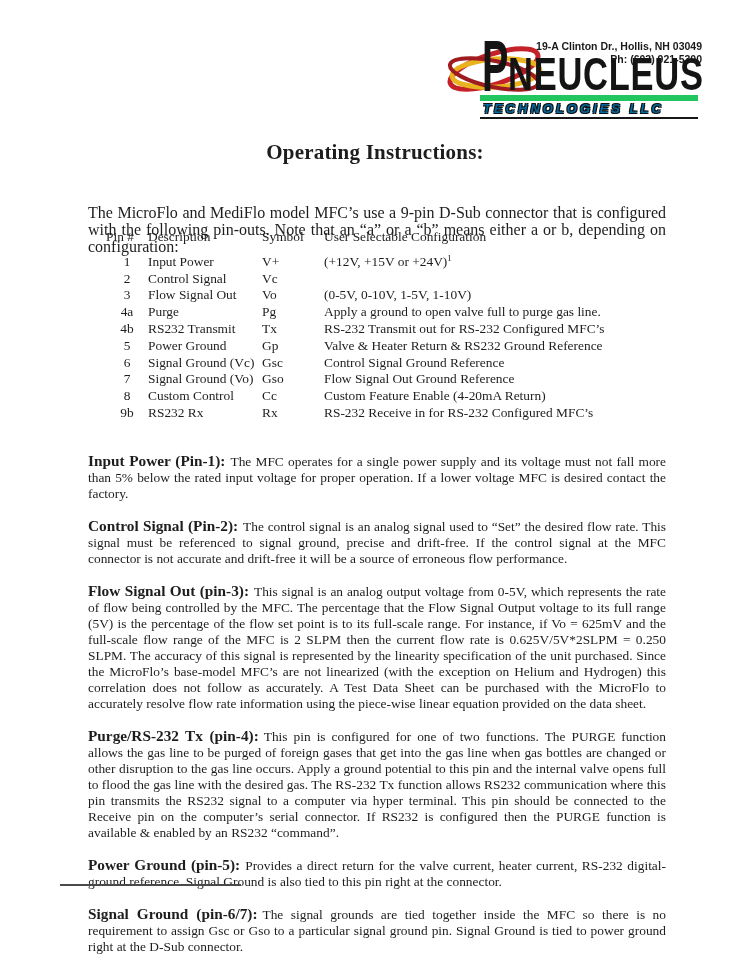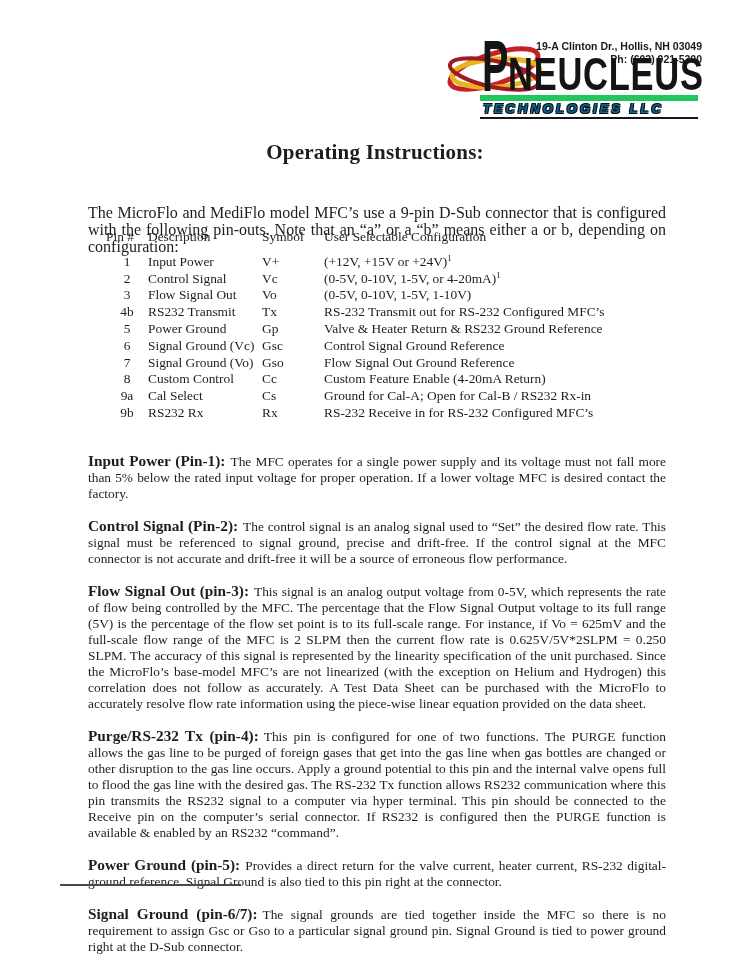--- a/index.html
+++ b/index.html
@@ -92,27 +92,32 @@
     <div class="trow">
       <span class="c-pin">1</span>
       <span>Input Power</span>
       <span>V+</span>
       <span><span>(+12V, +15V or +24V)</span><sup>1</sup></span>
     </div>
     <div class="trow">
       <span class="c-pin">2</span>
       <span>Control Signal</span>
       <span>Vc</span>
-      <span><span>(0-5V, 0-10V, 1-5V, or 4-20mA)</span><sup>1</sup></span>
     </div>
     <div class="trow">
       <span class="c-pin">3</span>
       <span>Flow Signal Out</span>
       <span>Vo</span>
       <span>(0-5V, 0-10V, 1-5V, 1-10V)</span>
+    </div>
+    <div class="trow">
+      <span class="c-pin">4a</span>
+      <span>Purge</span>
+      <span>Pg</span>
+      <span>Apply a ground to open valve full to purge gas line.</span>
     </div>
     <div class="trow">
       <span class="c-pin">4b</span>
       <span>RS232 Transmit</span>
       <span>Tx</span>
       <span>RS-232 Transmit out for RS-232 Configured MFC’s</span>
     </div>
     <div class="trow">
       <span class="c-pin">5</span>
       <span>Power Ground</span>
@@ -131,26 +136,20 @@
       <span>Gso</span>
       <span>Flow Signal Out Ground Reference</span>
     </div>
     <div class="trow">
       <span class="c-pin">8</span>
       <span>Custom Control</span>
       <span>Cc</span>
       <span>Custom Feature Enable (4-20mA Return)</span>
     </div>
     <div class="trow">
-      <span class="c-pin">9a</span>
-      <span>Cal Select</span>
-      <span>Cs</span>
-      <span>Ground for Cal-A; Open for Cal-B / RS232 Rx-in</span>
-    </div>
-    <div class="trow">
       <span class="c-pin">9b</span>
       <span>RS232 Rx</span>
       <span>Rx</span>
       <span>RS-232 Receive in for RS-232 Configured MFC’s</span>
     </div>
   </div>
 
   <div class="sections">
     <p><b class="sec-head">Input Power (Pin-1):</b><span>The MFC operates for a single power supply and its voltage must not fall more than 5% below the rated input voltage for proper operation. If a lower voltage MFC is desired contact the factory.</span></p>
     <p><b class="sec-head">Control Signal (Pin-2):</b><span>The control signal is an analog signal used to “Set” the desired flow rate. This signal must be referenced to signal ground, precise and drift-free. If the control signal at the MFC connector is not accurate and drift-free it will be a source of erroneous flow performance.</span></p>

